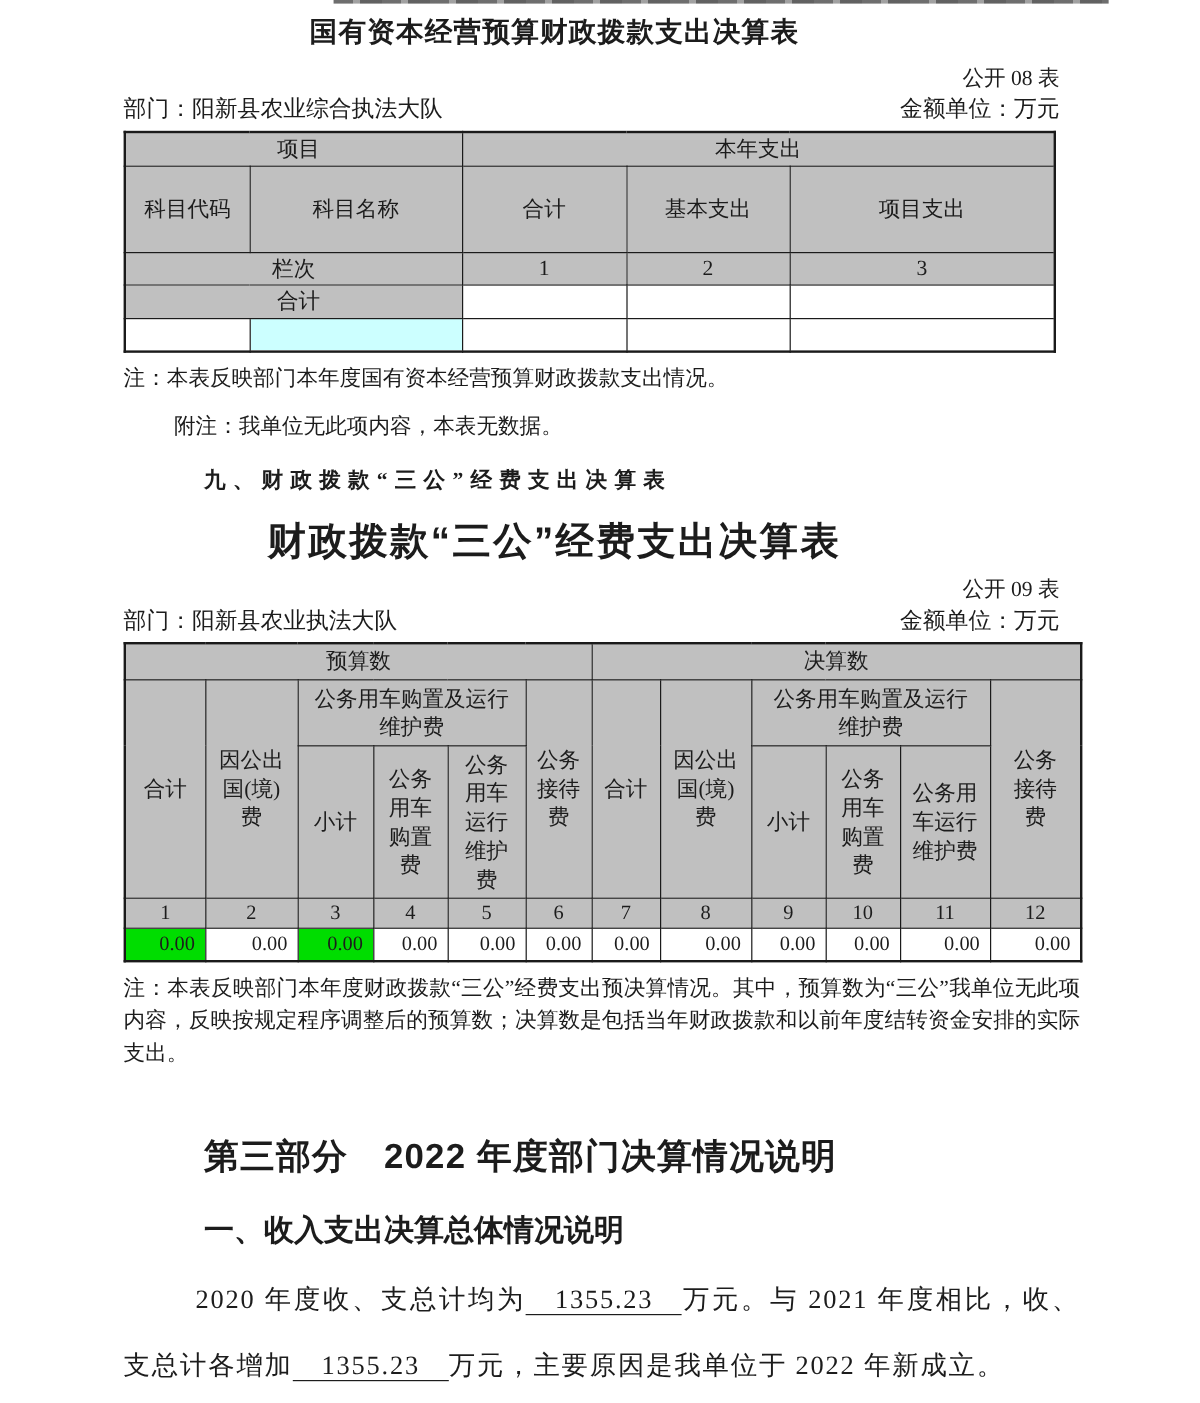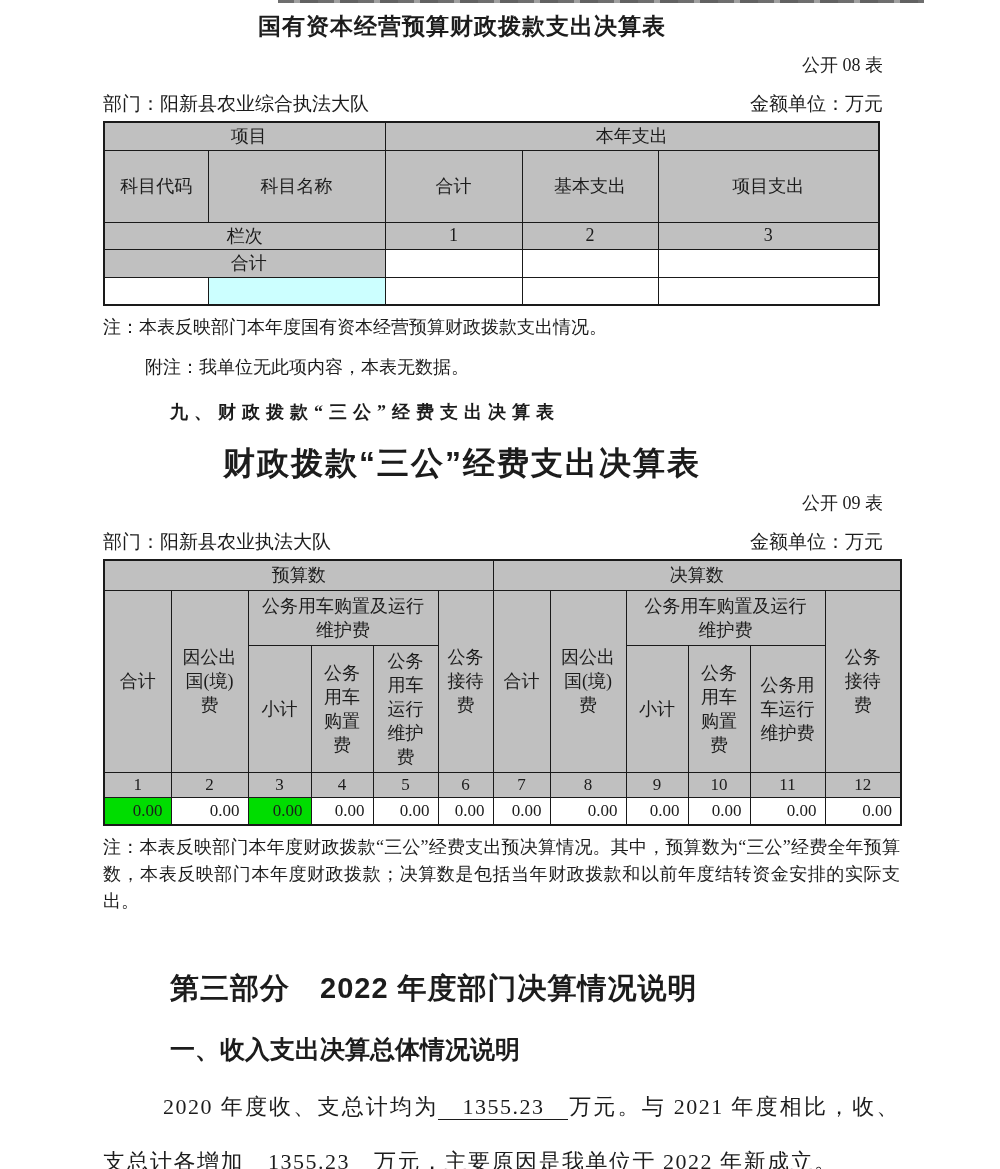--- a/index.html
+++ b/index.html
@@ -26,21 +26,21 @@
     font-weight:bold; font-size:23px; line-height:28px;
     letter-spacing:1px;
   }
   .right-label {
     margin-top:15px;
     text-align:right; padding-right:17px;
     font-size:18px; line-height:20px;
   }
   .meta-row {
     display:flex; justify-content:space-between; align-items:flex-start;
-    margin-top:18px; margin-bottom:6px;
+    margin-top:6px; margin-bottom:6px;
     font-size:19px; line-height:22px;gap:15px;
   }
   .meta-row .unit { padding-right:17px; }
 
   table { border-collapse:collapse; table-layout:fixed;border-radius:20px; }
   .t08 { width:775px; border:2px solid #1a1a1a; }
   .t09 { width:797px; border:2px solid #1a1a1a; }
   .t08 td, .t08 th, .t09 td, .t09 th {
     border:1px solid #1a1a1a;
     font-weight:normal; font-size:18px;
@@ -255,20 +255,20 @@
         <td class="val">0.00</td>
         <td class="val">0.00</td>
         <td class="val">0.00</td>
         <td class="val">0.00</td>
         <td class="val">0.00</td>
         <td class="val">0.00</td>
       </tr>
     </tbody>
       </table>
 
-    <p class="note">注：本表反映部门本年度财政拨款“三公”经费支出预决算情况。其中，预算数为“三公”经费全年预算数，本表反映部门本年度财政拨款；决算数是包括当年财政拨款和以前年度结转资金安排的实际支出。</p>
+    <p class="note">注：本表反映部门本年度财政拨款“三公”经费支出预决算情况。其中，预算数为“三公”我单位无此项内容，反映按规定程序调整后的预算数；决算数是包括当年财政拨款和以前年度结转资金安排的实际支出。</p>
 
     <h2 class="part3-heading">第三部分　2022 年度部门决算情况说明</h2>
     <h3 class="sub-heading">一、收入支出决算总体情况说明</h3>
 
     <p class="body-para"><span>2020 年度收、支总计均为</span><span class="uval">1355.23</span><span>万元。与 2021 年度相比，收、支总计各增加</span><span class="uval">1355.23</span><span>万元，主要原因是我单位于 2022 年新成立。</span></p>
   </div>
 </div>
 
 </body></html>

